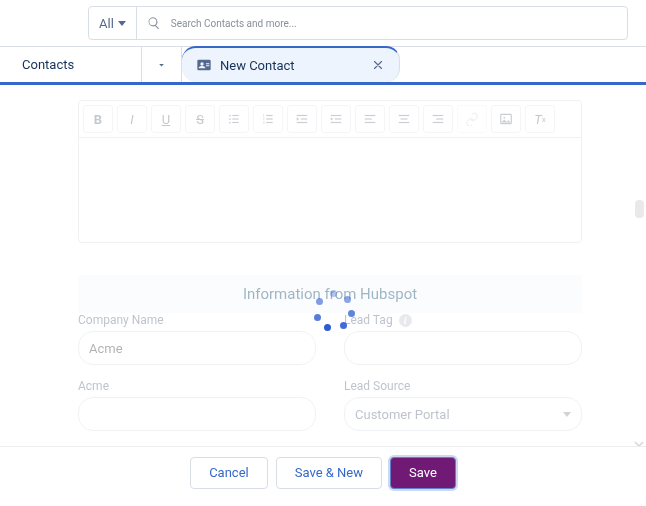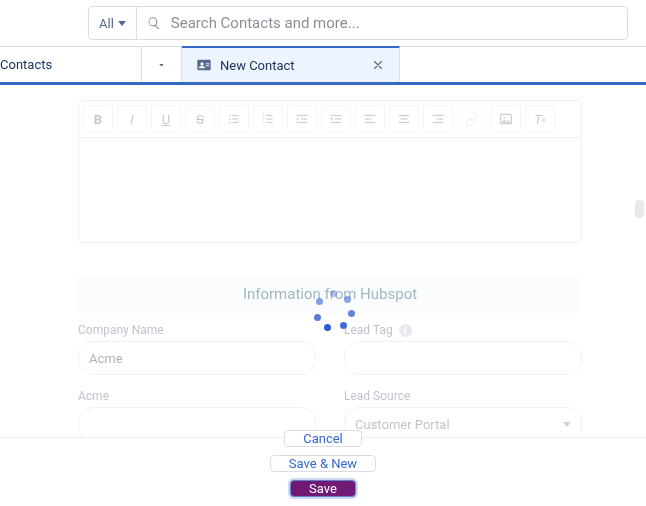--- a/index.html
+++ b/index.html
@@ -5,29 +5,29 @@
   * { box-sizing: border-box; margin: 0; padding: 0; font-family: -apple-system, BlinkMacSystemFont, "Segoe UI", Roboto, Arial, sans-serif; }
   body { width: 646px; height: 506px; overflow: hidden; background: #fff; position: relative; font-size: 13px; color: #3e3e3c; }
 
   
   .topbar { height: 46px; padding: 6px 0 0 40px; }
   .searchwrap { display: flex; align-items: center; height: 34px; width: 540px; border: 1px solid #d8dde6; border-radius: 4px; background: #fff; margin-left: 48px; }
   .search-all { display: flex; align-items: center; gap: 4px; padding: 0 10px; height: 100%; border-right: 1px solid #d8dde6; color: #54698d; cursor: pointer; }
   .chev-down { width: 0; height: 0; border-left: 4px solid transparent; border-right: 4px solid transparent; border-top: 5px solid #54698d; }
   .search-icon { width: 14px; height: 14px; margin: 0 10px; }
   .search-icon svg { fill: #8a8f99; }
-  .search-input { flex: 1; border: none; outline: none; font-size: 15px; color: #333; background: transparent; }
+  .search-input { flex: 1; border: none; outline: none; font-size: 10px; color: #333; background: transparent; }
   .search-input::placeholder { color: #8a8f99; }
 
   .tabborder { border-top: 1px solid #d8dde6; }
 
   
   .tabstrip { display: flex; align-items: stretch; height: 38px; border-bottom: 3px solid #3668c9; }
   .tab { display: flex; align-items: center; padding: 0 14px; border-right: 1px solid #d8dde6; background: #fff; }
-  .tab.first { width: 142px; justify-content: flex-start; padding-left: 0; text-align: right; }
+  .tab.first { width: 142px; justify-content: flex-start; padding-left: 22px; text-align: right; }
   .tab.nav { width: 40px; justify-content: center; }
   .tab.active { background: #eef4fd; border-top: 2px solid #3668c9; margin-top: -1px; }
   .tab .label { color: #16325c; font-size: 13px; }
   .tab .close { margin-left: auto; }
   .icon16 { width: 16px; height: 16px; }
   .icon16 svg, .icon14 svg { width: 100%; height: 100%; fill: #54698d; }
   .icon14 { width: 14px; height: 14px; }
   .tab .contact-icon { margin-right: 8px; }
 
   
@@ -42,29 +42,29 @@
   .rte-toolbar { display: flex; border-bottom: 1px solid #d8dde6; padding: 2px; gap: 0; flex-wrap: wrap; }
   .rte-btn { width: 30px; height: 28px; display: flex; align-items: center; justify-content: center; border: 1px solid #e5e7ec; margin: 2px; background: #fff; border-radius: 3px; color: #6b7785; font-family: Georgia, serif; }
   .rte-btn svg { width: 14px; height: 14px; fill: #7b8494; }
   .rte-btn.disabled { opacity: .55; }
   .rte-body { min-height: 104px; }
 
   
   .section-head { margin-top: 32px; background: #f6f7f9; padding: 10px 14px; border-radius: 3px; color: #0c4a6e; font-size: 15px; font-weight: 400; text-align: center; }
 
   
-  .formgrid { display: flex; gap: 28px; margin-top: 10px; }
+  .formgrid { display: flex; gap: 28px; }
   .col { flex: 1; display: flex; flex-direction: column; gap: 14px; }
   .field-label { font-size: 12px; color: #5c6a80; margin-bottom: 4px; display: flex; align-items: center; gap: 6px; }
   .input, .select { width: 100%; height: 34px; border: 1px solid #d8dde6; border-radius: 15px; padding: 12px 10px; font-size: 13px; color: #3e3e3c; background: #fff; outline: none; }
   .select { display: flex; align-items: center; justify-content: space-between; color: #5c6a80; }
   .info-icon { width: 13px; height: 13px; border-radius: 50%; background: #c3c9d4; color: #fff; display: inline-flex; align-items: center; justify-content: center; font-size: 10px; font-weight: bold; font-style: italic; font-family: Georgia, serif; }
 
   
-  .footer { position: absolute; left: 0; right: 0; bottom: 17px; height: 52px; display: flex; align-items: center; justify-content: center; gap: 8px; border-top: 1px solid #eceef2; background: #fff; flex-direction: column; }
+  .footer { position: absolute; left: 0; right: 0; bottom: 8px; height: 52px; display: flex; align-items: center; justify-content: center; gap: 8px; border-top: 1px solid #eceef2; background: #fff; }
   .btn { height: 32px; padding: 0 18px; border: 1px solid #d8dde6; border-radius: 4px; background: #fff; color: #3668c9; font-size: 13px; cursor: pointer; }
   .btn.primary { background: #701a75; border-color: #657fc8; color: #fff; box-shadow: 0 0 0 2px rgba(54,104,201,.25); }
 
   
   .veil { position: absolute; top: 88px; left: 0; right: 0; bottom: 0; background: rgba(255,255,255,0.6); pointer-events: none; }
   .spinner { position: absolute; top: 290px; left: 312px; width: 44px; height: 44px; pointer-events: none; }
   .spinner .dot { position: absolute; width: 7px; height: 7px; background: #2e5bd1; border-radius: 50%; }
   .spinner .d1 { top: 0; left: 18px; opacity: .35; }
   .spinner .d2 { top: 6px; left: 32px; opacity: .55; }
   .spinner .d3 { top: 20px; left: 36px; opacity: .75; }
@@ -97,21 +97,21 @@
   <div class="tab first">
     <span class="label">Contacts</span>
   </div>
   <div class="tab nav">
     <span class="icon14">
       <svg viewBox="0 0 24 24">
           <path d="M7 10l5 5 5-5z"></path>
         </svg>
     </span>
   </div>
-  <div class="tab active" style="width:218px;">
+  <div class="tab active" style="width:218px;border-radius:14px;">
     <span class="icon16 contact-icon">
       <svg viewBox="0 0 24 24">
           <path d="M20 4H4a2 2 0 00-2 2v12a2 2 0 002 2h16a2 2 0 002-2V6a2 2 0 00-2-2zM9 8a2.5 2.5 0 110 5 2.5 2.5 0 010-5zm5 9H4v-.8c0-1.7 3.3-2.7 5-2.7s5 1 5 2.7V17zm6-3h-5v-1.5h5V14zm0-3h-5V9.5h5V11z"></path>
         </svg>
     </span>
     <span class="label">New Contact</span>
     <span class="icon14 close">
       <svg viewBox="0 0 24 24">
           <path d="M18 6L6 18M6 6l12 12" stroke="#54698d" stroke-width="2" fill="none" stroke-linecap="round"></path>
         </svg>

